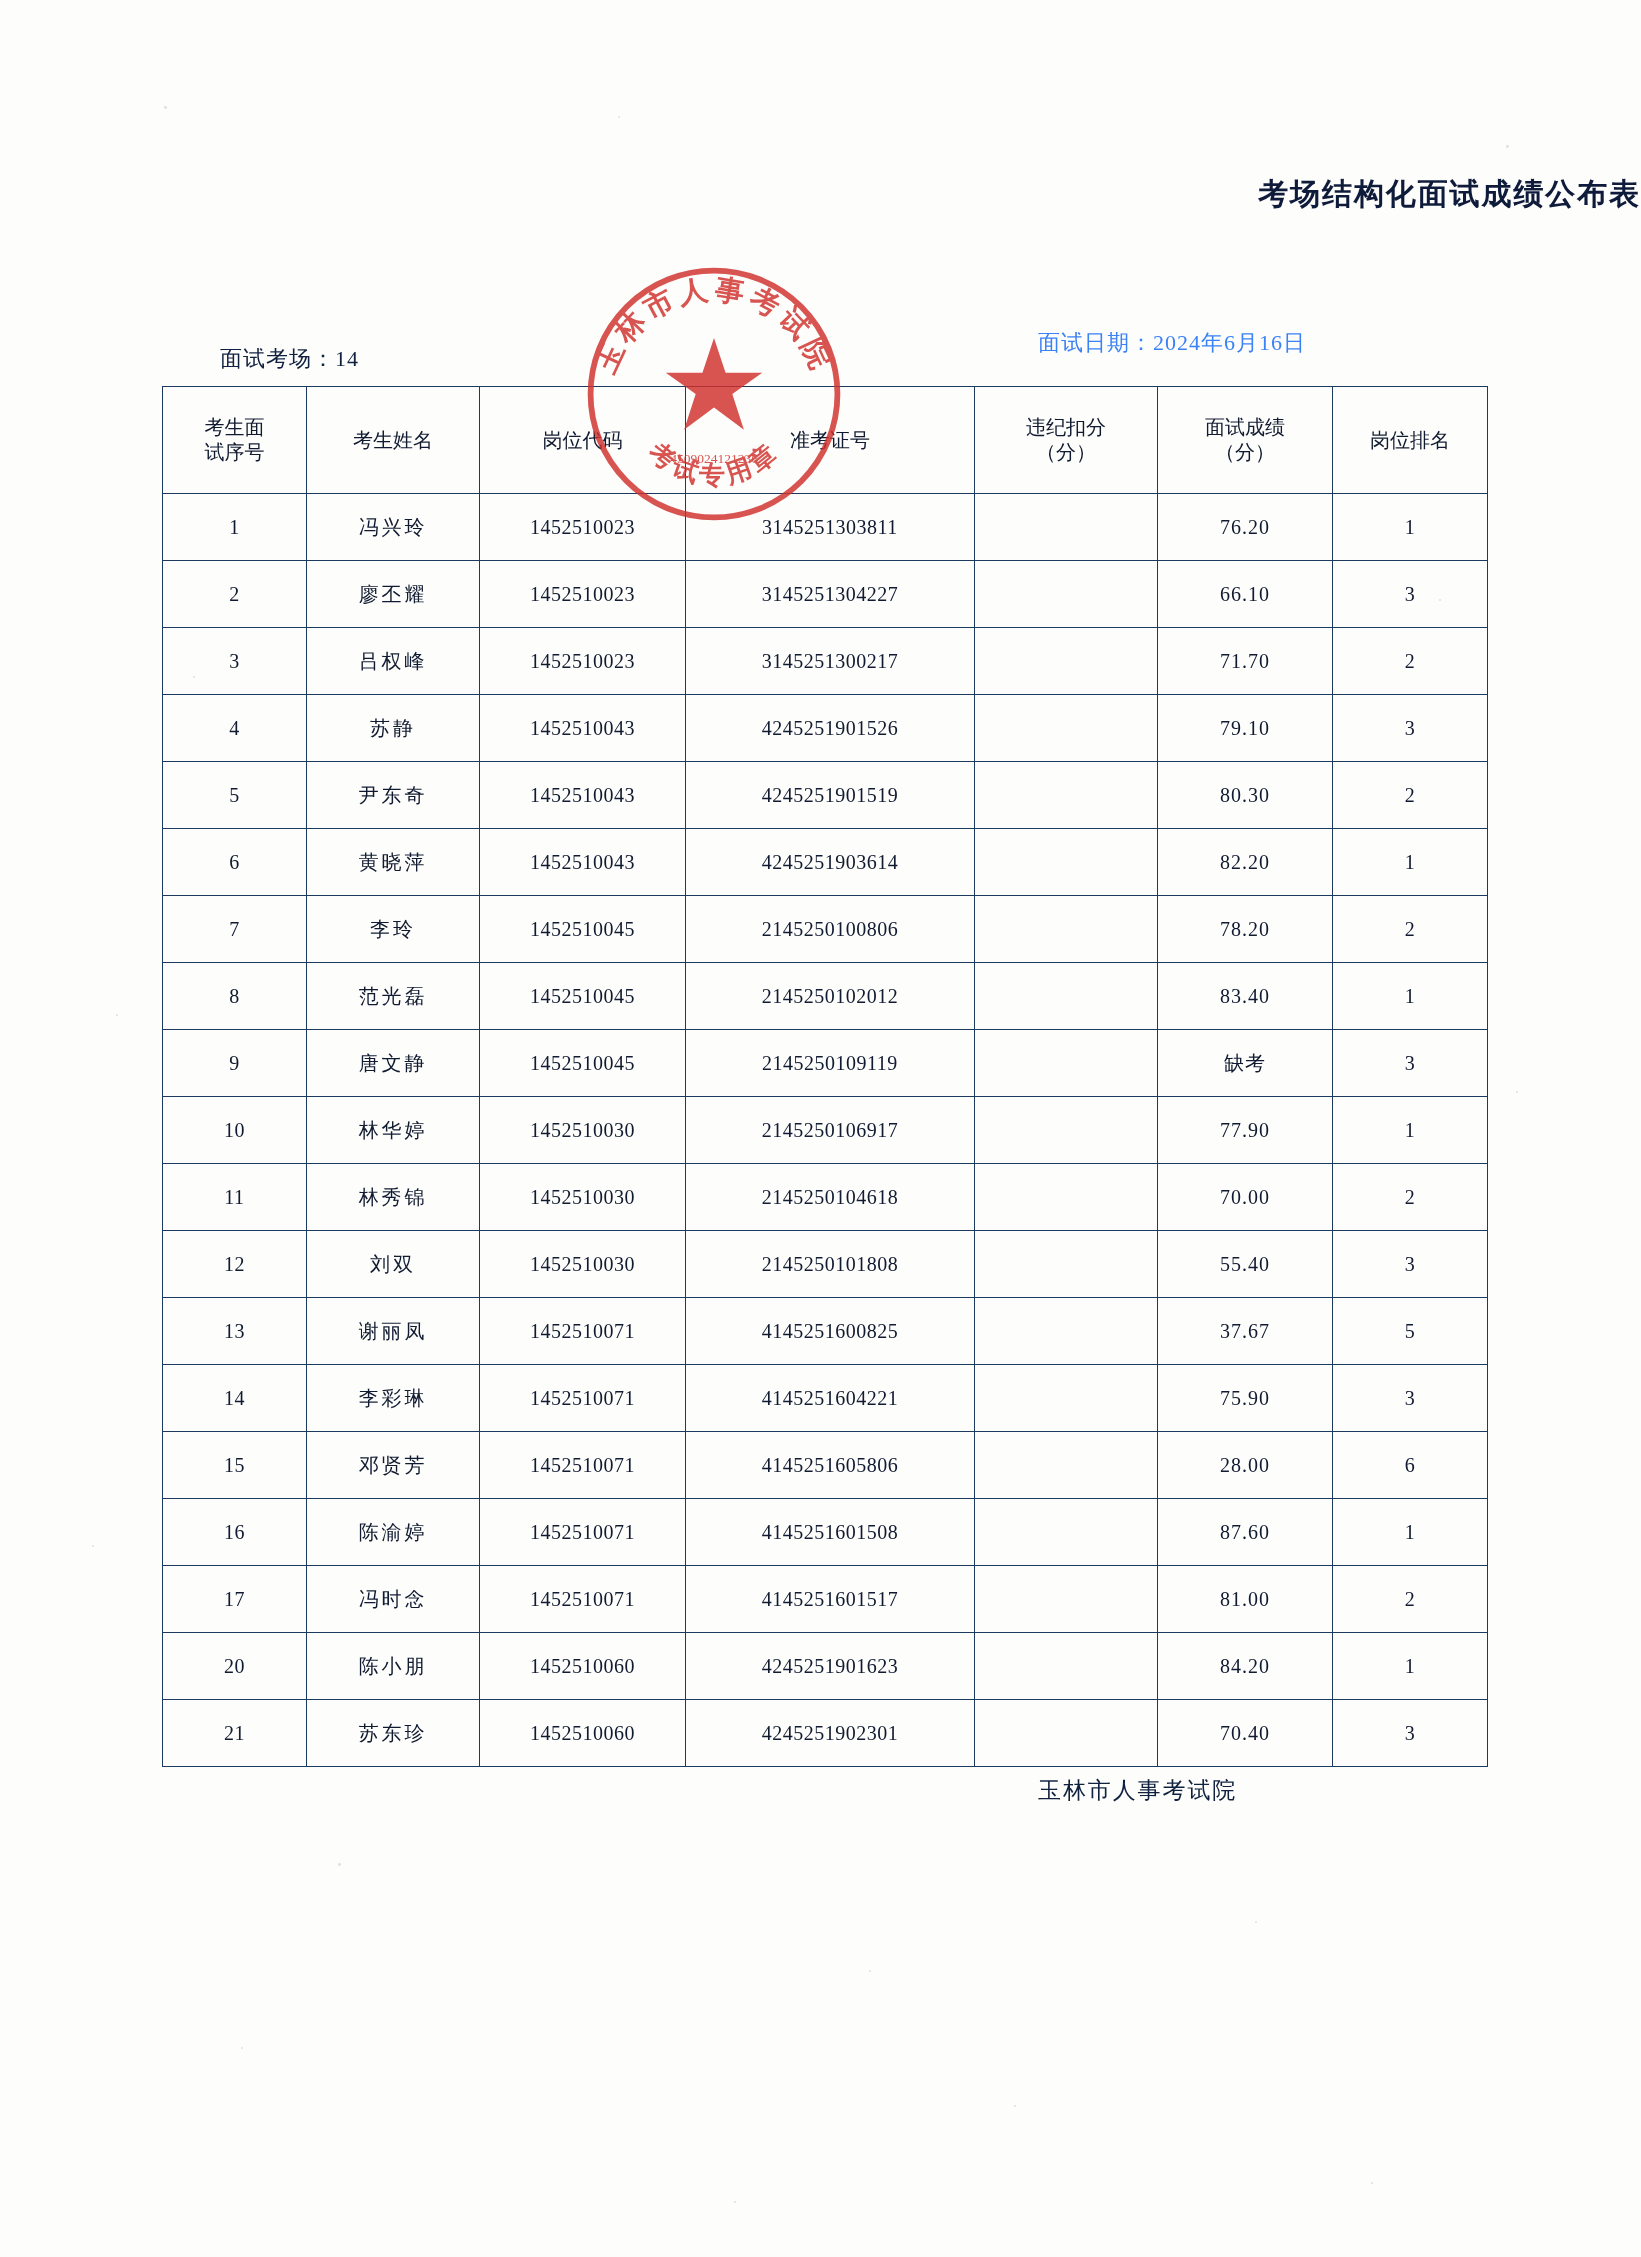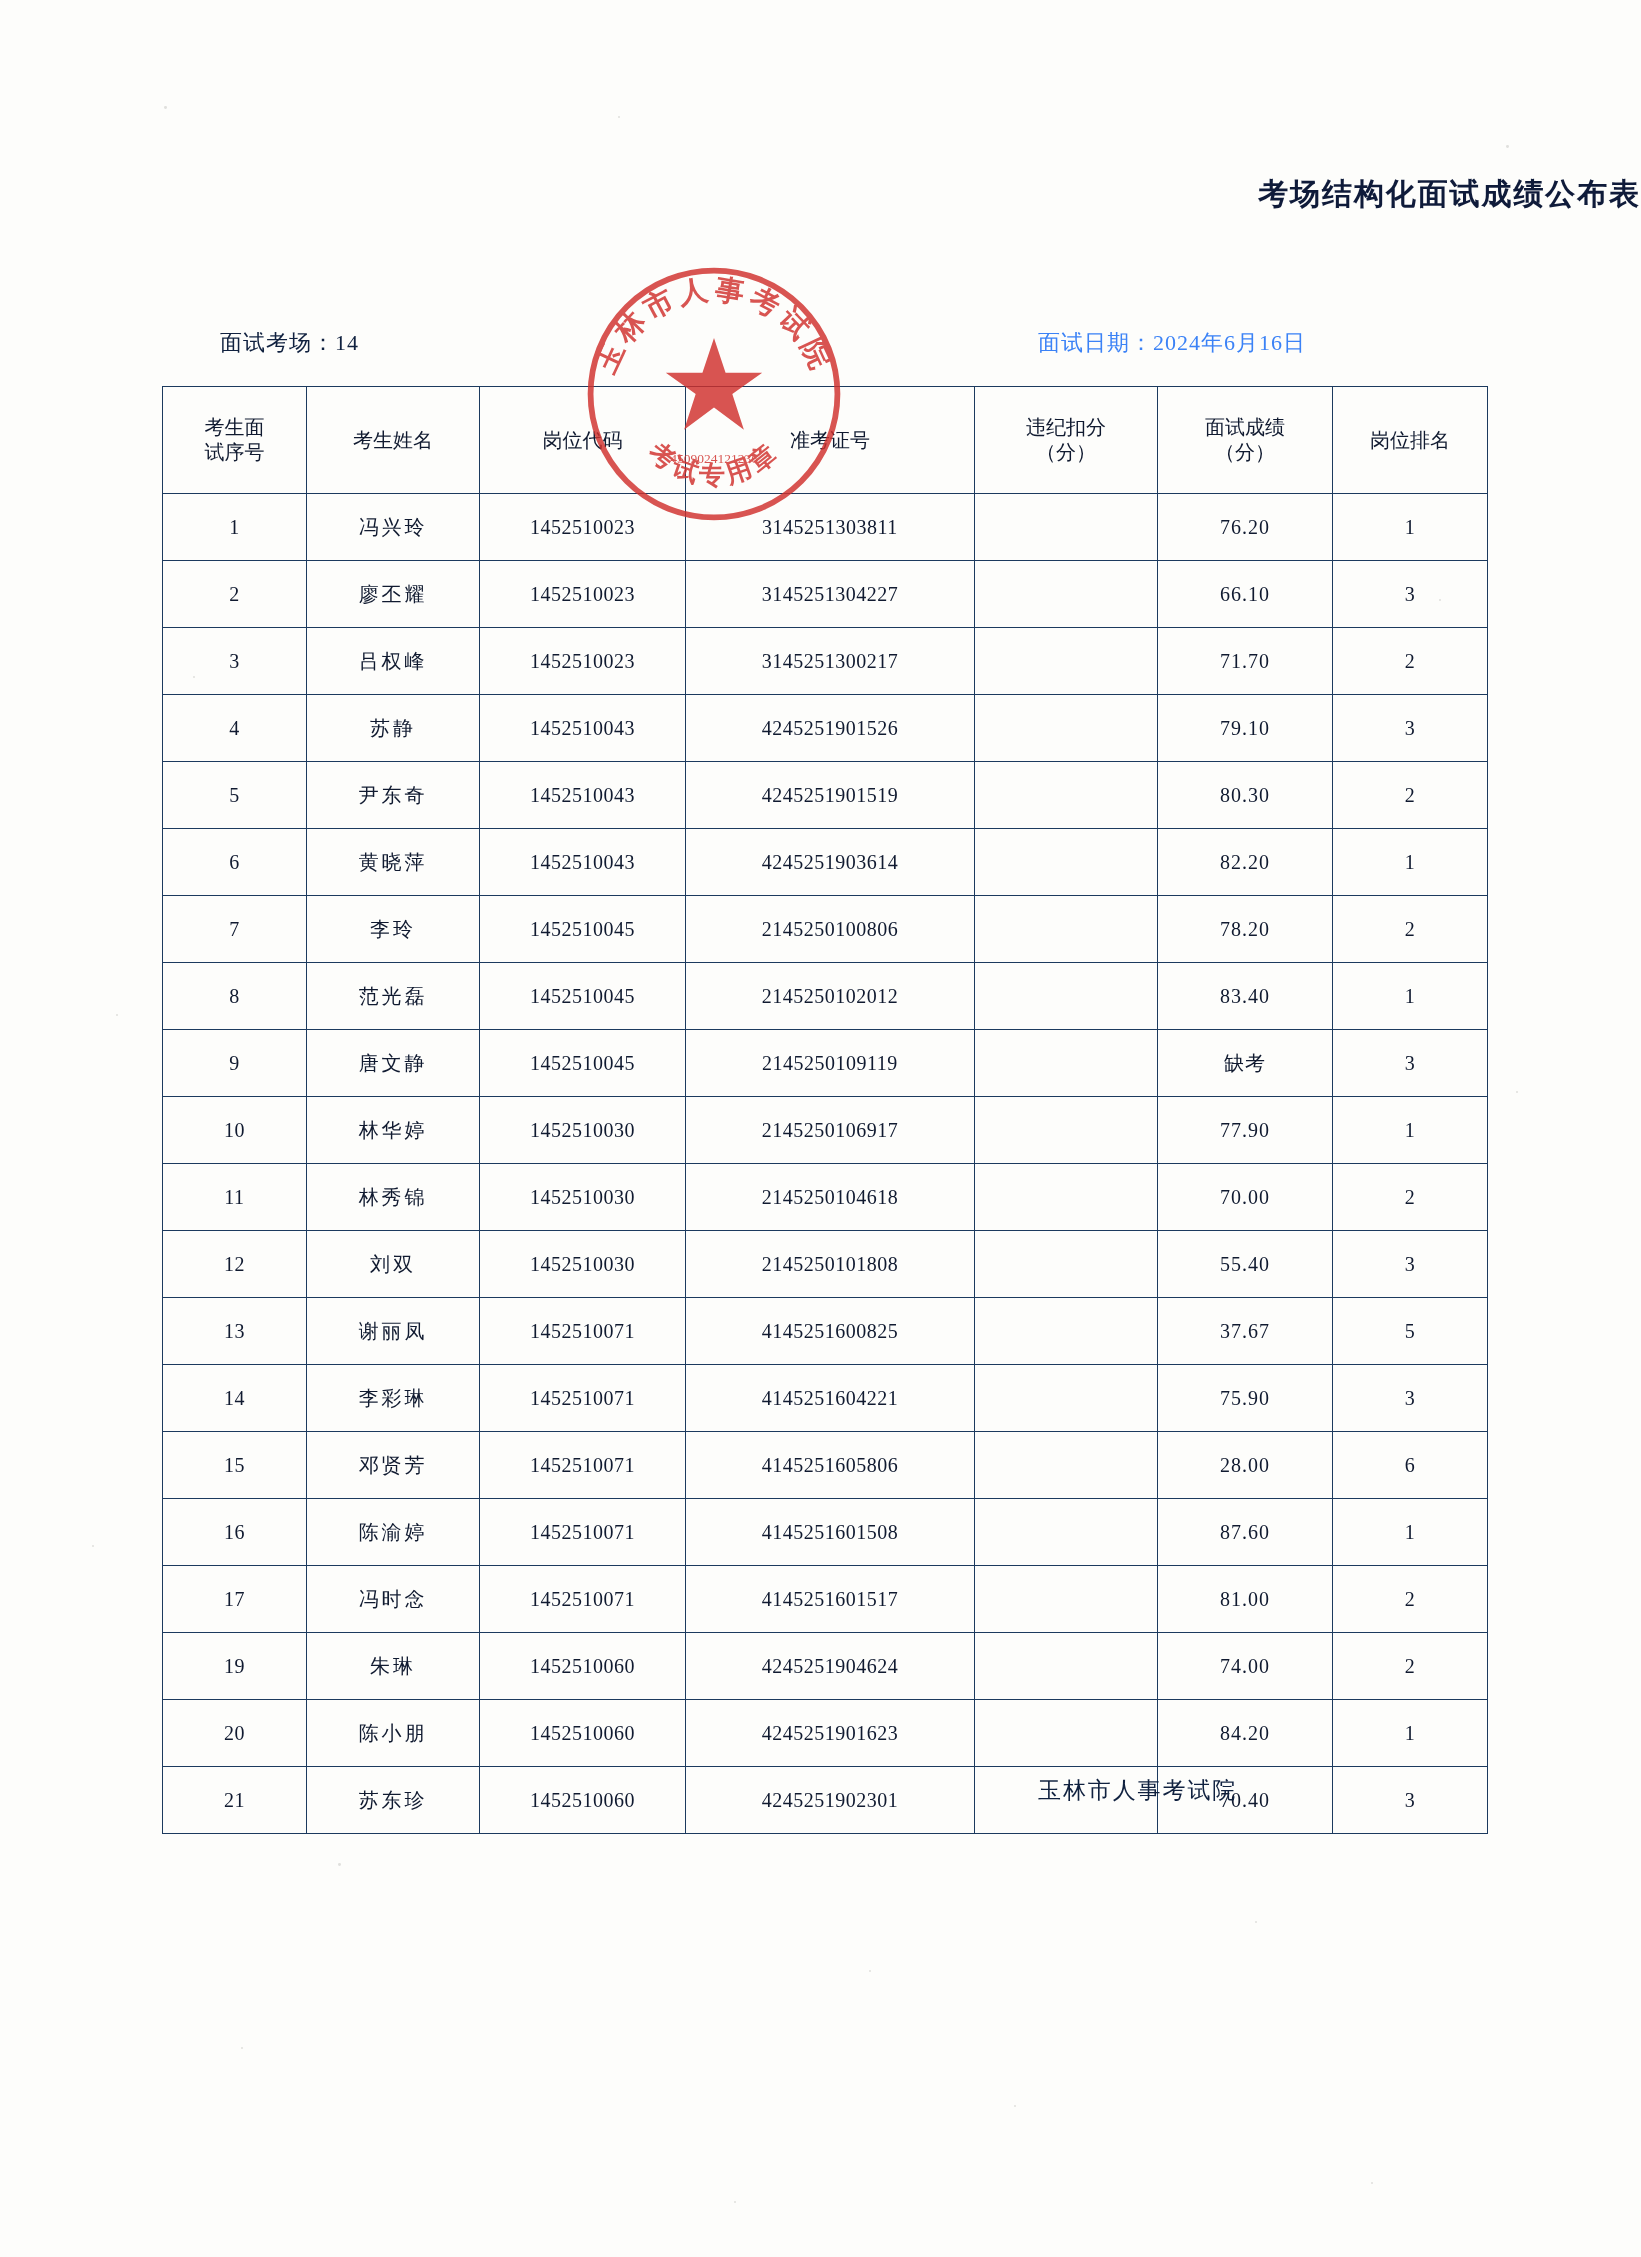--- a/index.html
+++ b/index.html
@@ -42,21 +42,21 @@
   .meta-row {
     position: absolute;
     top: 328px;
     left: 0;
     width: 100%;
     height: 33px;
   }
   .meta-left {
     position: absolute;
     left: 220px;
-    top: 0;
+    top: 16px;
     font-size: 22px;
     color: #10213f;
     letter-spacing: 1px;
   }
   .meta-right {
     position: absolute;
     left: 1038px;
     top: 0;
     font-size: 22px;
     color: #3b82f6;
@@ -306,29 +306,20 @@
         <tr>
           <td class="col-seq num-cell">17</td>
           <td class="col-name name-cell">冯时念</td>
           <td class="col-post num-cell">1452510071</td>
           <td class="col-ticket num-cell">4145251601517</td>
           <td class="col-deduct"></td>
           <td class="col-score score-cell">81.00</td>
           <td class="col-rank num-cell">2</td>
         </tr>
         <tr>
-          <td class="col-seq num-cell">19</td>
-          <td class="col-name name-cell">朱琳</td>
-          <td class="col-post num-cell">1452510060</td>
-          <td class="col-ticket num-cell">4245251904624</td>
-          <td class="col-deduct"></td>
-          <td class="col-score score-cell">74.00</td>
-          <td class="col-rank num-cell">2</td>
-        </tr>
-        <tr>
           <td class="col-seq num-cell">20</td>
           <td class="col-name name-cell">陈小朋</td>
           <td class="col-post num-cell">1452510060</td>
           <td class="col-ticket num-cell">4245251901623</td>
           <td class="col-deduct"></td>
           <td class="col-score score-cell">84.20</td>
           <td class="col-rank num-cell">1</td>
         </tr>
         <tr>
           <td class="col-seq num-cell">21</td>

